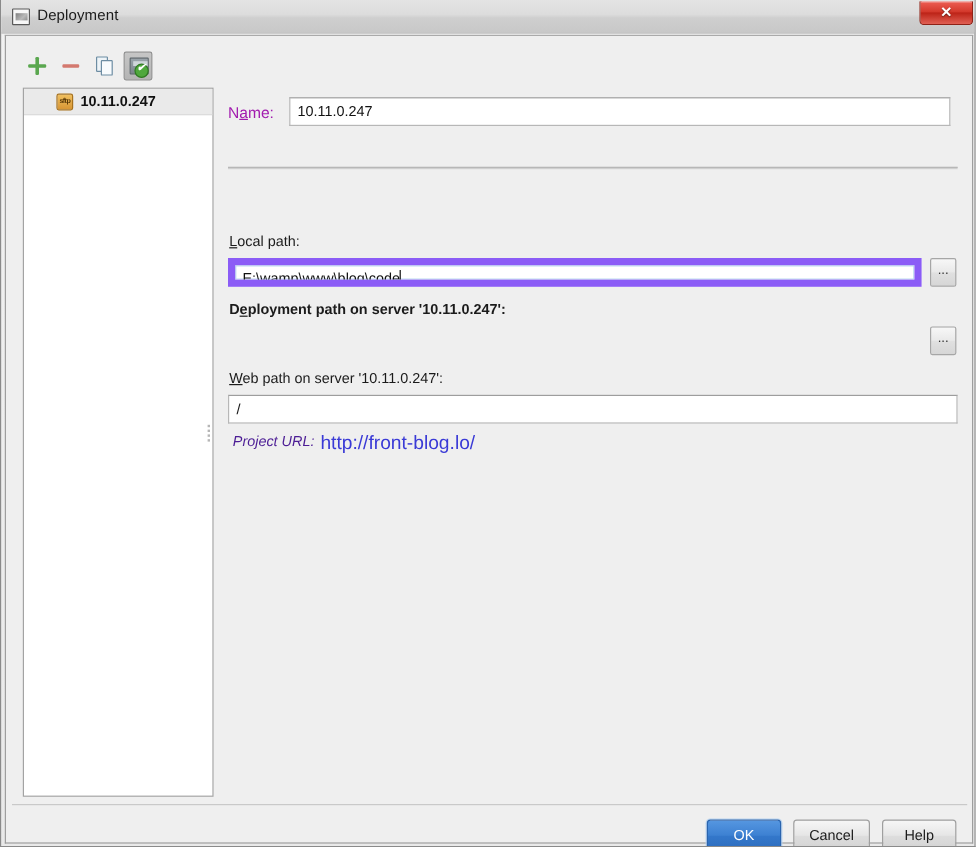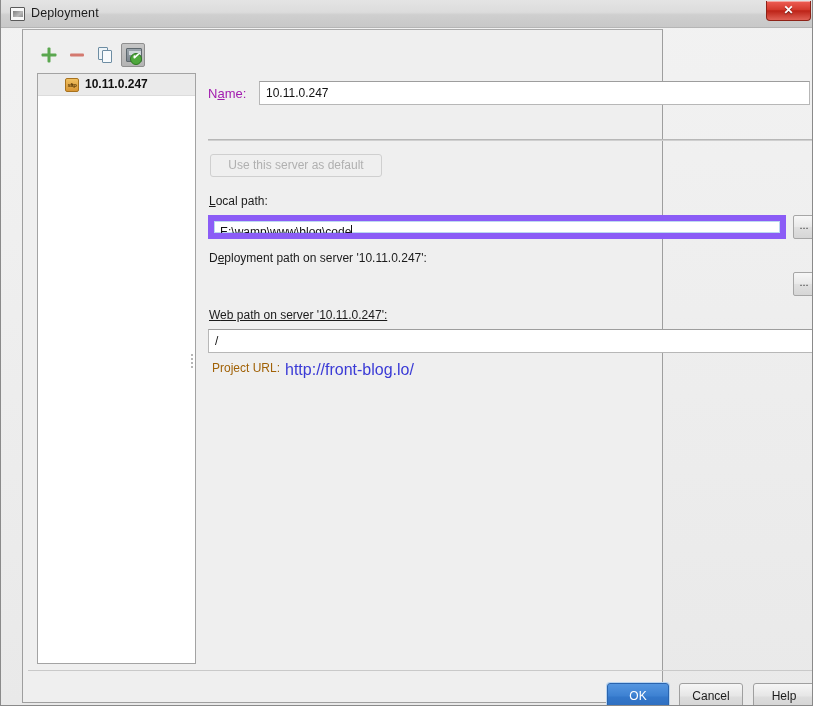--- a/index.html
+++ b/index.html
@@ -57,22 +57,22 @@
   }
   .close-x {
     position: absolute; left: 0; top: 0; width: 100%; height: 100%;
     color: #fff; font-size: 12px; font-weight: bold;
     line-height: 18px; text-align: center;
     text-shadow: 0 1px 1px rgba(0,0,0,.5);
   }
 
   
   .content {
-    position: absolute; left: 21px; top: 29px;
-    width: 641px; height: 674px;
+    position: absolute; left: 3px; top: 29px;
+    width: 807px; height: 674px;
     background: #efefef;
     border: 1px solid #9e9e9e;
     border-top-color: #aaa;
   }
 
   
   .left-toolbar {
     position: absolute; left: 14px; top: 13px;
     width: 158px; height: 26px;
   }
@@ -249,41 +249,41 @@
   #add-mapping-btn { left: 187px; top: 356px; width: 153px; height: 23px; line-height: 21px; }
 
   .fld-label {
     position: absolute;
     font-size: 12px; color: #1b1b1b; text-align: center;
   }
   .fld-label u { text-decoration: underline; }
 
   #local-path-label  { left: 186px; top: 164px; }
   #local-path-field  { left: 185px; top: 185px; width: 578px; }
-  #dep-path-label    { left: 186px; top: 221px; }
+  #dep-path-label    { left: 186px; top: 221px; font-weight: bold; }
   #dep-path-field    { left: 185px; top: 242px; width: 578px; }
-  #web-path-label    { left: 186px; top: 278px; text-decoration: underline; }
+  #web-path-label    { left: 186px; top: 278px; }
   #web-path-field    { left: 185px; top: 299px; width: 608px; }
 
   .browse {
     position: absolute;
     width: 22px; height: 24px;
     background: linear-gradient(180deg,#f7f7f7 0%,#e9e9e9 48%,#e0e0e0 52%,#d6d6d6 100%);
     border: 1px solid #a6a6a6;
     border-radius: 2px;
     font-size: 11px; color: #333;
     text-align: center; line-height: 18px;
     cursor: pointer;
   }
   #browse-local { left: 770px; top: 185px; }
   #browse-dep   { left: 770px; top: 242px; }
 
   .purl-label {
     position: absolute; left: 189px; top: 331px;
-    font-size: 12px; color: #a16207;
+    font-size: 12px; color: #4c1d95; font-style: italic;
   }
   .purl-link {
     position: absolute; left: 262px; top: 331px;
     font-size: 16px; color: #3a3ad6;
     cursor: pointer;
   }
 
   
   .bottom-sep {
     position: absolute; left: 5px; top: 640px;
@@ -355,21 +355,20 @@
         <i></i>
         <i></i>
         <i></i>
     </div>
 
     <div class="name-label">N<u>a</u>me:</div>
     <div class="txt" id="name-field">10.11.0.247</div>
 
     <div class="tab-underline"></div>
 
-    <div class="btn disabled" id="use-default-btn">Use this server as default</div>
 
     <div class="fld-label" id="local-path-label"><u>L</u>ocal path:</div>
     <div class="txt focused" id="local-path-field">
       <span>E:\wamp\www\blog\code</span><span class="caret"></span>
     </div>
     <div class="browse" id="browse-local">...</div>
 
     <div class="fld-label" id="dep-path-label">D<u>e</u>ployment path on server '10.11.0.247':</div>
     <div class="browse" id="browse-dep">...</div>
 

